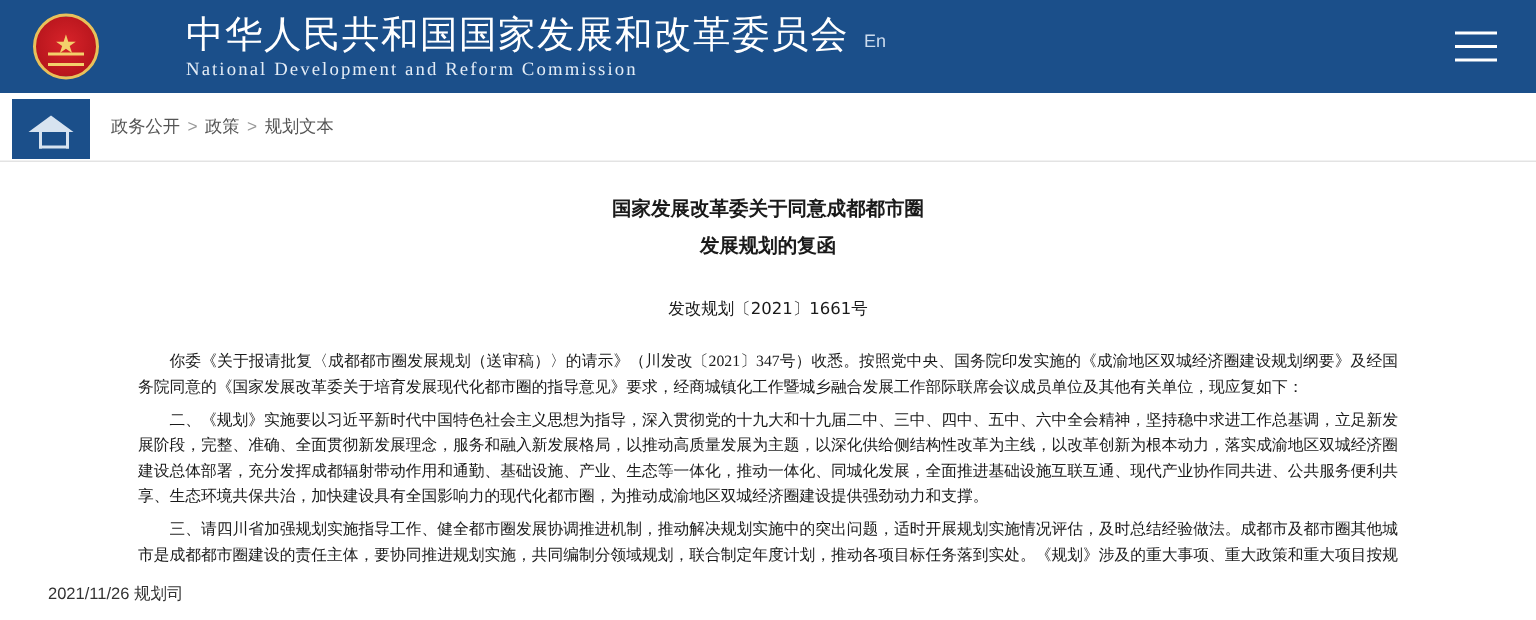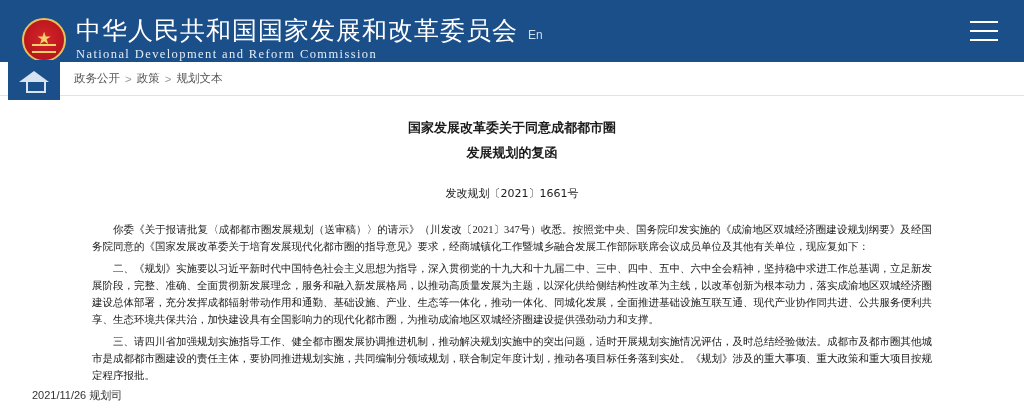--- a/index.html
+++ b/index.html
@@ -9,22 +9,23 @@
     background: #ffffff;
     font-family: "Liberation Sans", sans-serif;
     overflow: hidden;
   }
   
   .header {
     position: relative;
     height: 62px;
     background: #1b4f8a;
     display: flex;
-    align-items: flex-end;
+    align-items: center;
     padding: 0 22px;
+    gap: 48px;
   }
   .emblem {
     width: 44px; height: 44px;
     border-radius: 50%;
     background: radial-gradient(circle at 50% 45%, #d8232a 0%, #b8161d 70%, #8e1015 100%);
     border: 2px solid #e8c15a;
     position: relative;
     flex: 0 0 auto;
     margin-right: 10px;
   }
@@ -75,21 +76,21 @@
     right: 26px; top: 50%;
     transform: translateY(-50%);
     width: 28px; height: 20px;
     display: flex; flex-direction: column; justify-content: space-between;
     cursor: pointer;
   }
   .menu-btn span { display: block; height: 2px; background: #ffffff; width: 100%; }
 
   
   .crumb-bar {
-    height: 34px;
+    height: 46px;
     border-bottom: 1px solid #e3e3e3;
     display: flex;
     align-items: center;
     padding-left: 8px;
     position: relative;
   }
   .home-badge {
     width: 52px; height: 40px;
     background: #1b4f8a;
     margin-right: 14px;

